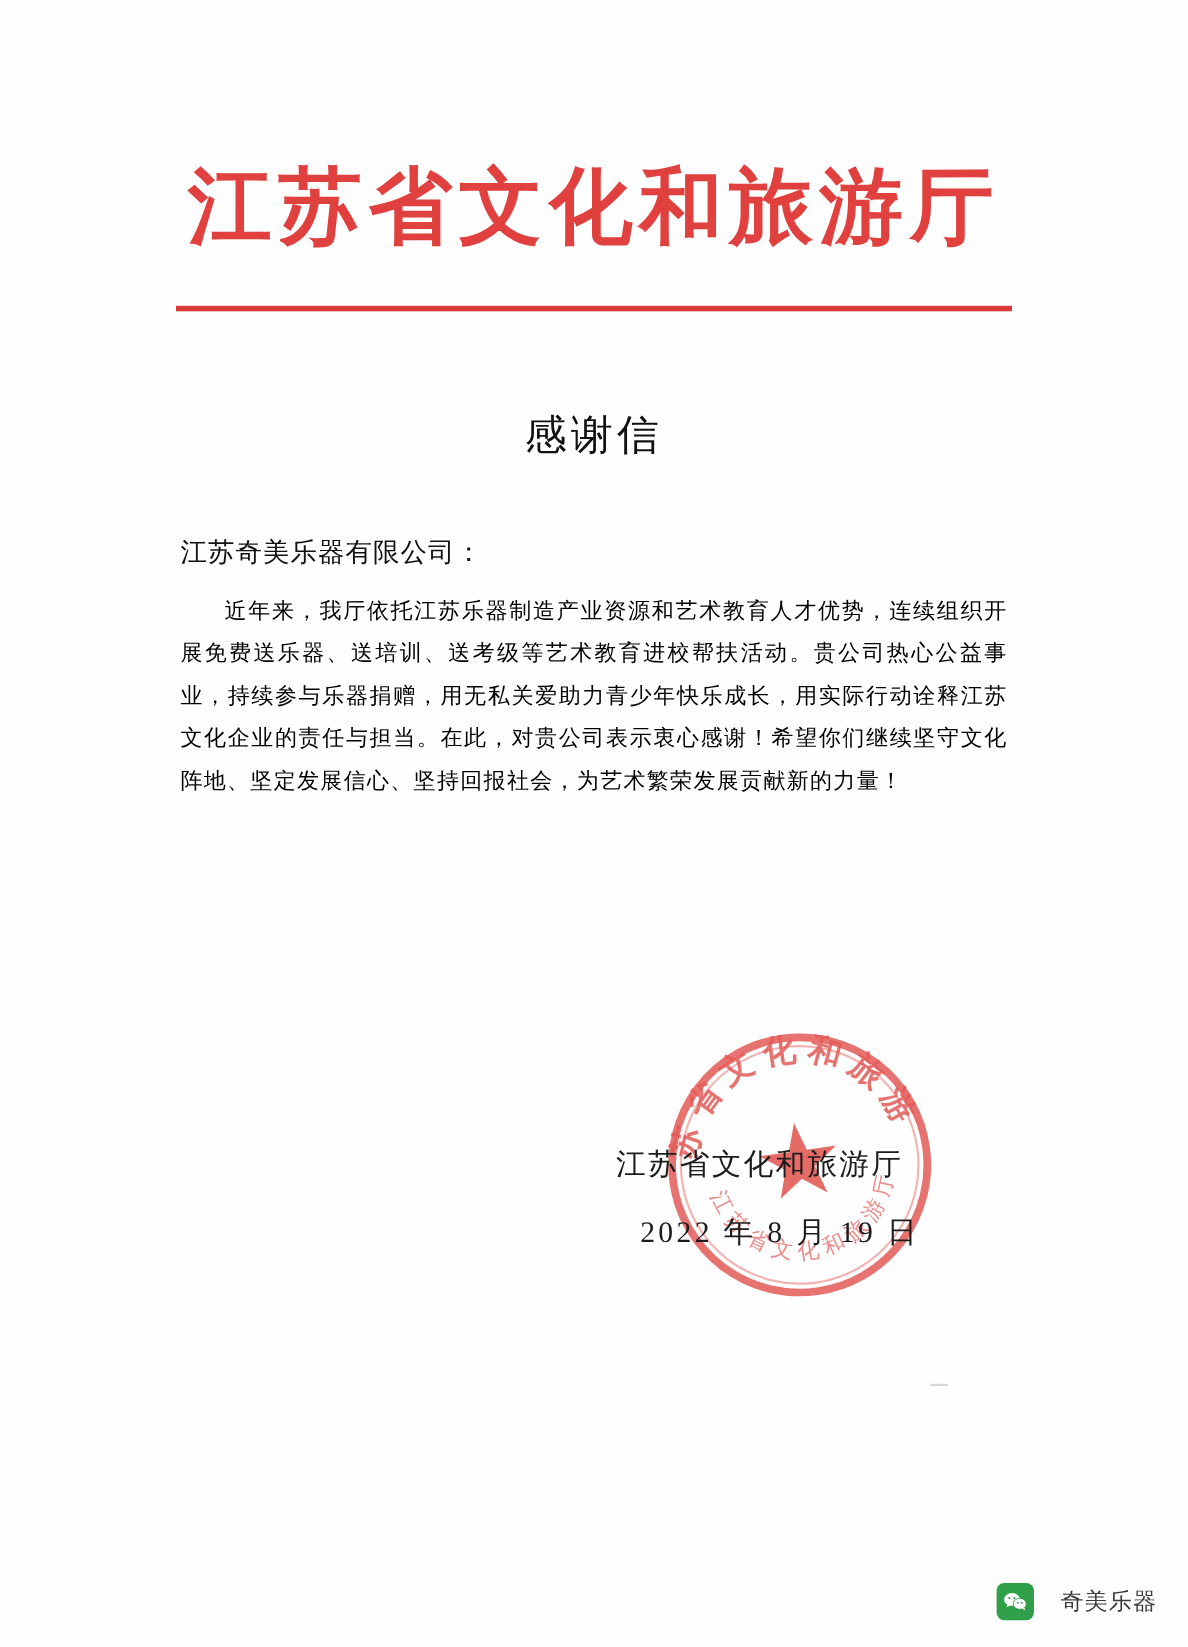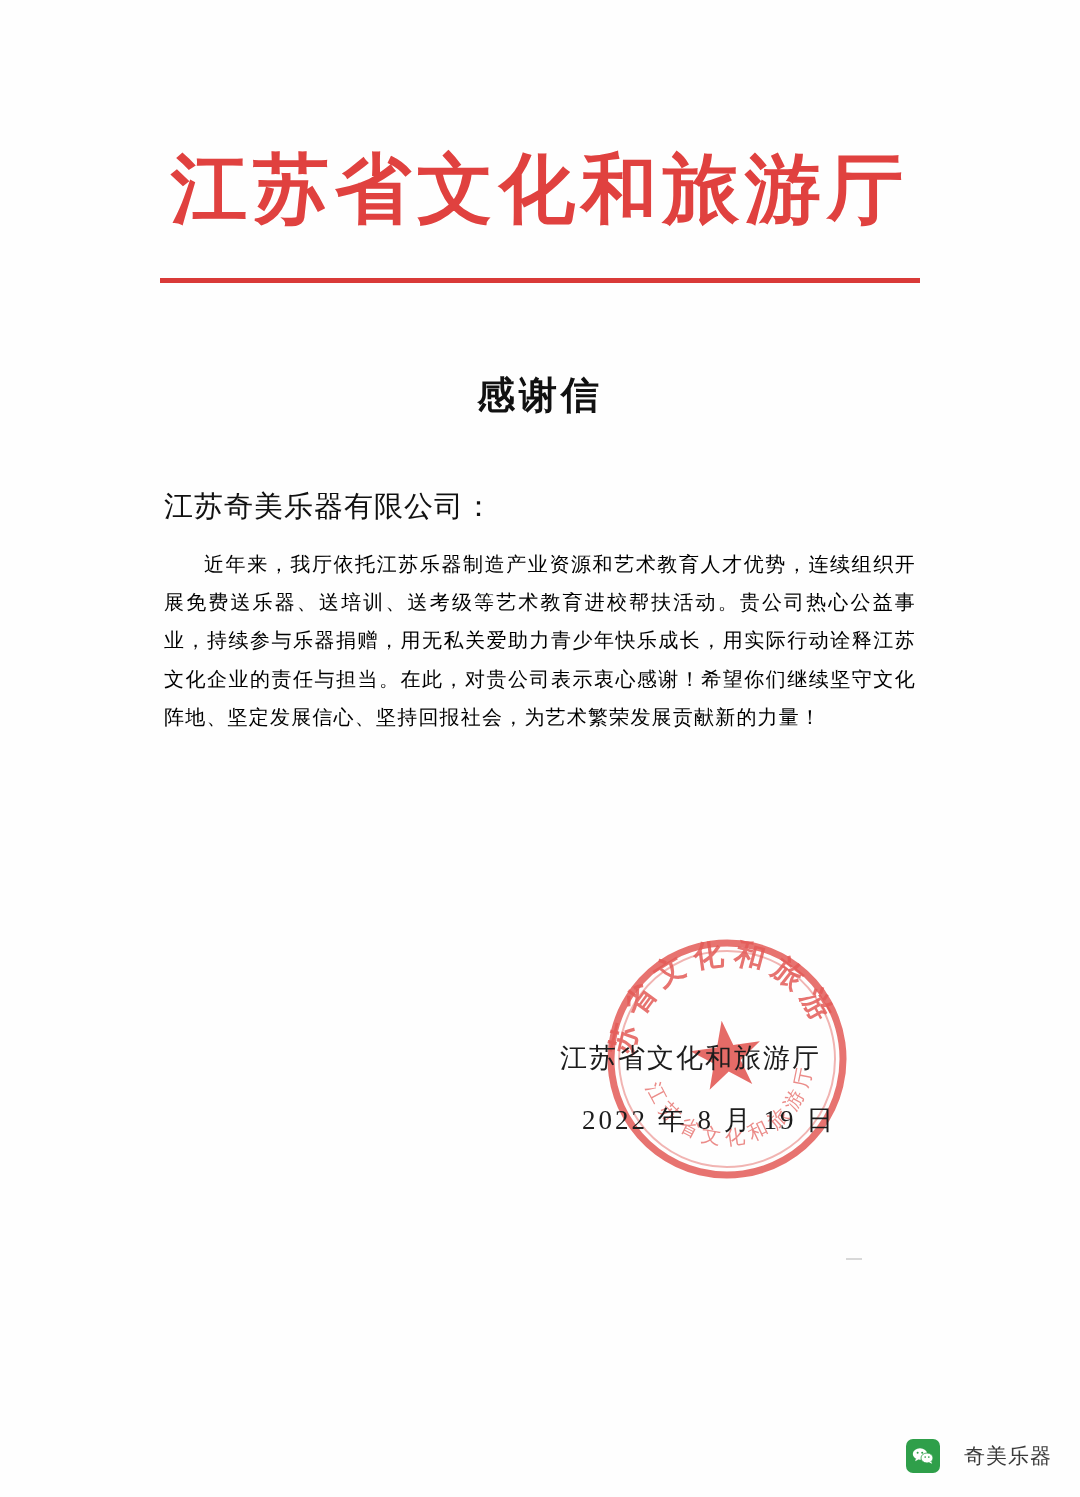--- a/index.html
+++ b/index.html
@@ -46,35 +46,35 @@
     background: #d93a38;
   }
 
   
   .doc-title {
     position: absolute;
     top: 370px;
     left: 0;
     width: 100%;
     text-align: center;
-    font-weight: bold;
+    font-weight: normal;
     font-size: 38px;
     letter-spacing: 4px;
     color: #111;
   }
 
   
   .body-wrap {
     position: absolute;
     top: 485px;
     left: 164px;
     width: 752px;
   }
   .salutation {
-    font-size: 29px;
+    font-size: 24px;
     letter-spacing: 1px;
     line-height: 1.5;
     color: #111;
     margin-bottom: 16px;
   }
   .paragraph {
     font-size: 20px;
     line-height: 1.92;
     letter-spacing: 1.2px;
     text-align: justify;

